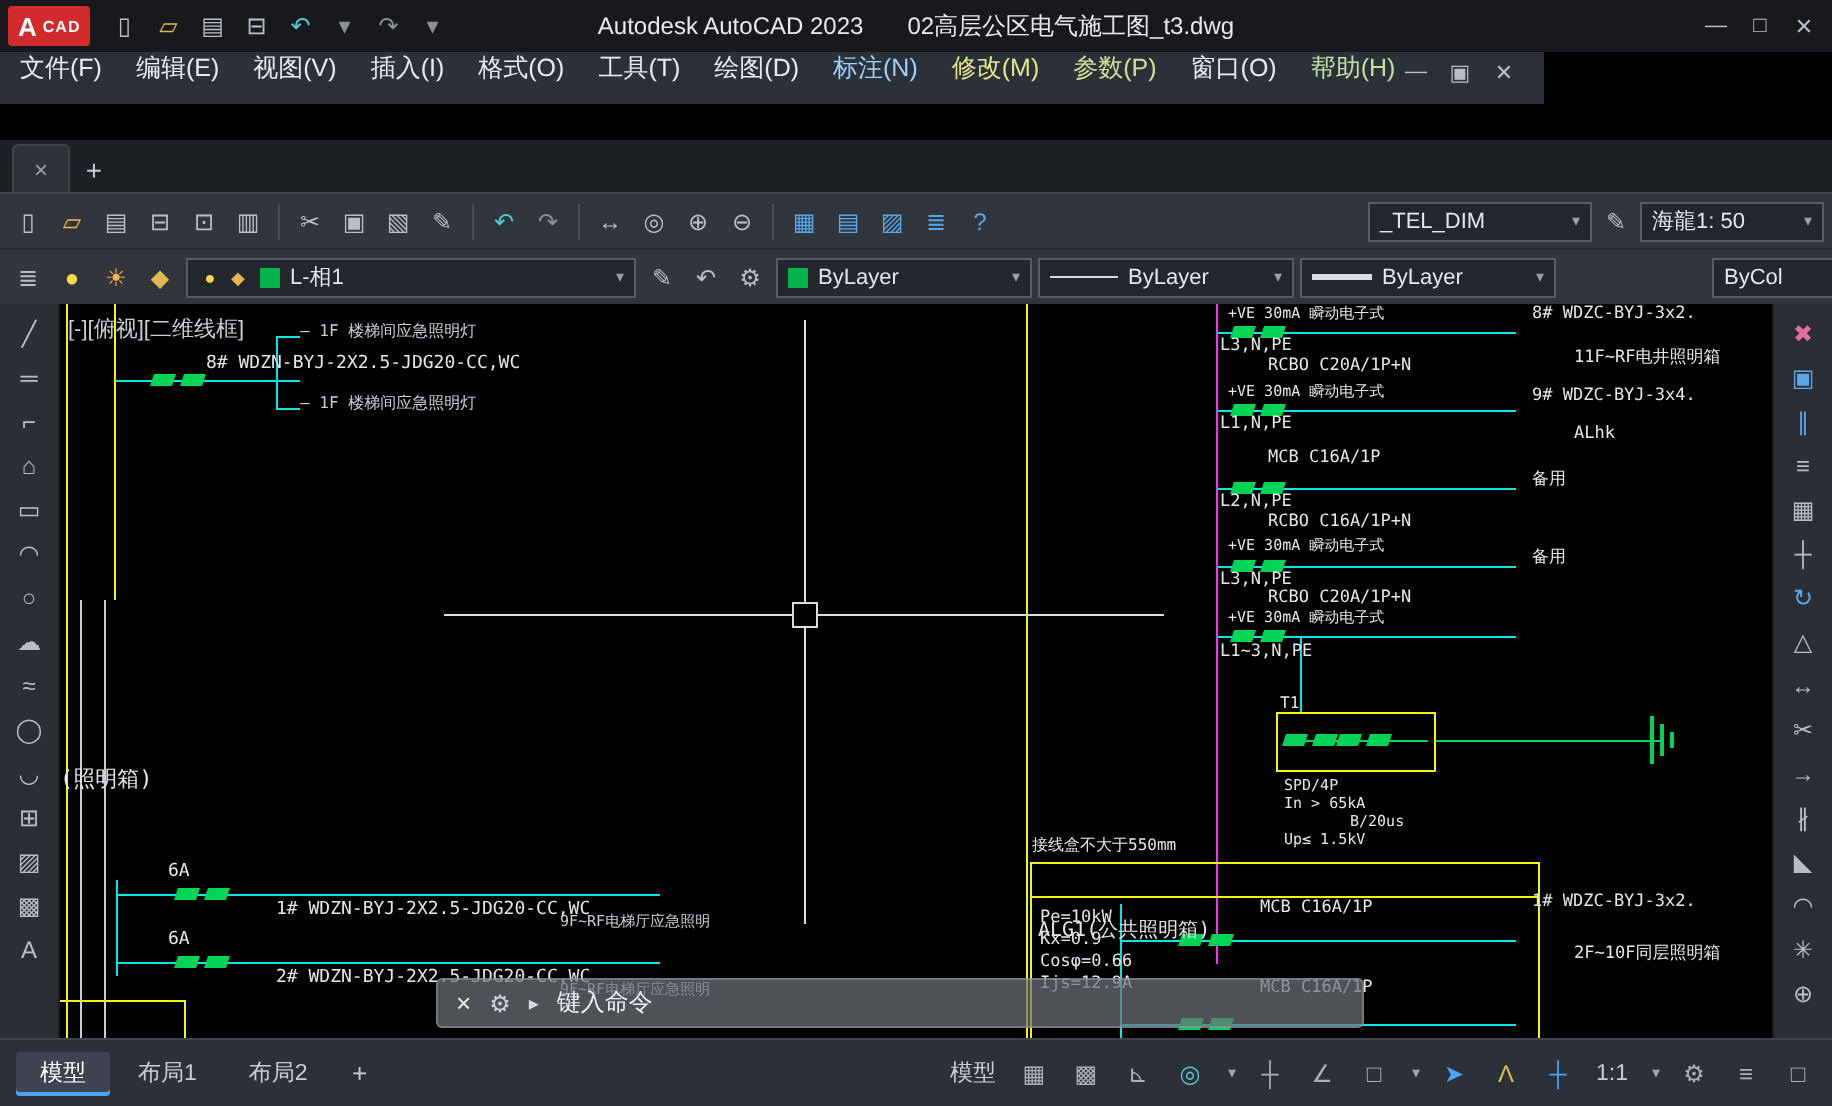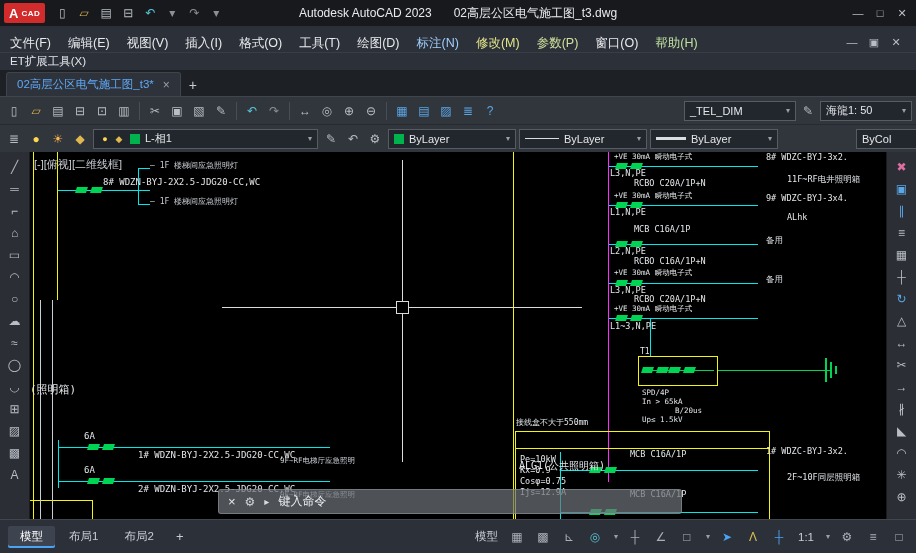--- a/index.html
+++ b/index.html
@@ -15,22 +15,22 @@
   .icon-strip{display:flex;align-items:center;gap:2px;}
   .tbi{width:20px;height:20px;display:flex;align-items:center;justify-content:center;
        font-size:12px;color:#b9bec6;border-radius:2px;cursor:default;}
   .tbi.txt{width:auto;padding:0 2px;font-size:11.5px;}
   .ddi{font-size:8px;color:#9aa0a8;margin-left:2px;}
   .sep{width:1px;height:18px;background:#474c55;margin:0 3px;}
   .title-center{position:absolute;left:0;right:0;top:0;height:26px;display:flex;align-items:center;
                 justify-content:center;gap:22px;pointer-events:none;font-size:12px;color:#e8eaed;}
   .winbtns .tbi{font-size:11px;}
   .mlauto{margin-left:auto;}
-  .menubar{position:absolute;left:0;top:26px;width:916px;height:26px;background:#2c3039;
-           display:flex;align-items:flex-end;padding:0 10px;box-sizing:border-box;}
+  .menubar{position:absolute;left:0;top:26px;width:772px;height:26px;background:#2c3039;
+           display:flex;align-items:flex-start;padding:0 10px;box-sizing:border-box;}
   #menu-items{display:flex;gap:17px;align-items:center;}
   .menu-item{font-size:12.5px;color:#e8eaed;white-space:nowrap;}
   .etbar{position:absolute;left:0;top:52px;width:916px;height:18px;background:#2c3039;
          border-top:1px solid #383d46;display:flex;align-items:center;padding:0 10px;
          box-sizing:border-box;font-size:11.5px;color:#e2e5ea;}
   .tabbar{position:absolute;left:0;top:70px;width:916px;height:26px;background:#1d2025;
           display:flex;align-items:flex-end;padding-left:6px;box-sizing:border-box;}
   .ftab{height:23px;background:#2e333b;border:1px solid #3e434c;border-bottom:none;
         border-radius:3px 3px 0 0;display:flex;align-items:center;gap:9px;padding:0 10px;
         color:#5fa8f5;font-size:11.5px;}
@@ -135,27 +135,23 @@
         <span class="menu-item">窗口(O)</span>
         <span class="menu-item" style="color: rgb(191, 224, 160);">帮助(H)</span>
       </div>
     <div class="icon-strip winbtns mlauto" id="mdi-winbtns">
         <span class="tbi">—</span>
         <span class="tbi">▣</span>
         <span class="tbi">✕</span>
       </div>
   </div>
 
-  <div class="etbar">
-    <span>ET扩展工具(X)</span>
-  </div>
 
   <div class="tabbar">
     <div class="ftab">
-      <span class="ftab-label">02高层公区电气施工图_t3*</span>
       <span class="ftab-close">×</span>
     </div>
     <span class="ftab-plus">+</span>
   </div>
 
   <div class="toolbar1">
     <div class="icon-strip" id="tb1-icons">
         <span class="tbi">▯</span>
         <span class="tbi" style="color: rgb(224, 184, 79);">▱</span>
         <span class="tbi">▤</span>
@@ -386,21 +382,21 @@
       <span class="cad-text" style="left: 736px; top: 123px; font-size: 8.5px;">备用</span>
       <span class="cad-text" style="left: 610px; top: 196px; font-size: 8px;">T1</span>
       <span class="cad-text" style="left: 612px; top: 237px; font-size: 7.5px;">SPD/4P</span>
       <span class="cad-text" style="left: 612px; top: 246px; font-size: 7.5px;">In &gt; 65kA</span>
       <span class="cad-text" style="left: 612px; top: 255px; font-size: 7.5px; margin-left: 33px;">B/20us</span>
       <span class="cad-text" style="left: 612px; top: 264px; font-size: 7.5px;">Up≤ 1.5kV</span>
       <span class="cad-text" style="left: 486px; top: 247px; font-size: 8px; margin-top: 20px;">接线盒不大于550mm</span>
       <span class="cad-text" style="left: 489px; top: 282px; font-size: 10px; margin-top: 27px;">ALG1(公共照明箱)</span>
       <span class="cad-text" style="left: 490px; top: 303px; font-size: 8.5px;">Pe=10kW</span>
       <span class="cad-text" style="left: 490px; top: 314px; font-size: 8.5px;">Kx=0.9</span>
-      <span class="cad-text" style="left: 490px; top: 325px; font-size: 8.5px;">Cosφ=0.75</span>
+      <span class="cad-text" style="left: 490px; top: 325px; font-size: 8.5px;">Cosφ=0.66</span>
       <span class="cad-text" style="left: 490px; top: 336px; font-size: 8.5px;">Ijs=12.9A</span>
       <span class="cad-text" style="left: 600px; top: 298px; font-size: 8.5px;">MCB C16A/1P</span>
       <span class="cad-text" style="left: 736px; top: 295px; font-size: 8.5px;">1#  WDZC-BYJ-3x2.</span>
       <span class="cad-text" style="left: 757px; top: 321px; font-size: 8.5px;">2F~10F同层照明箱</span>
       <span class="cad-text" style="left: 600px; top: 338px; font-size: 8.5px;">MCB C16A/1P</span>
       <div class="cad-line" style="left: 192px; top: 155px; width: 360px; height: 1px; background: rgb(220, 220, 220);"></div>
       <div class="cad-line" style="left: 372px; top: 8px; width: 1px; height: 302px; background: rgb(220, 220, 220);"></div>
       <div class="pickbox" style="left: 366px; top: 149px;"></div>
     </div>
 

